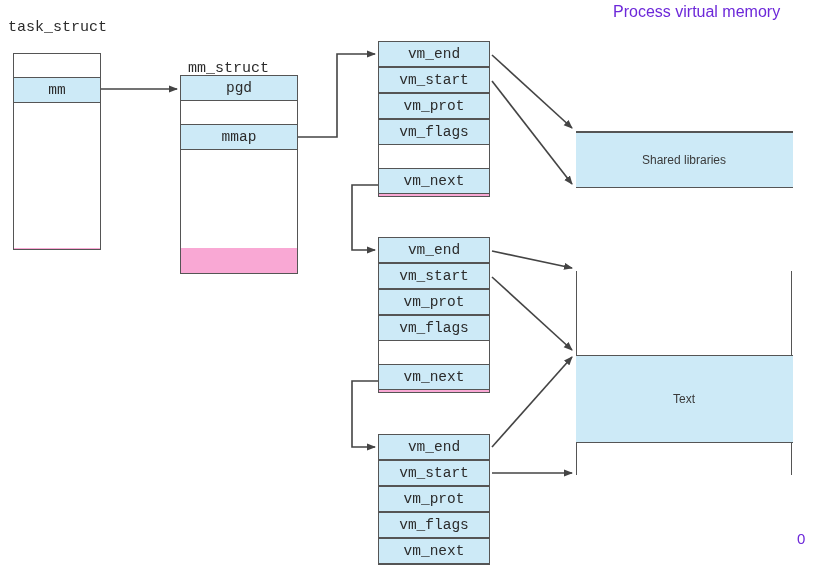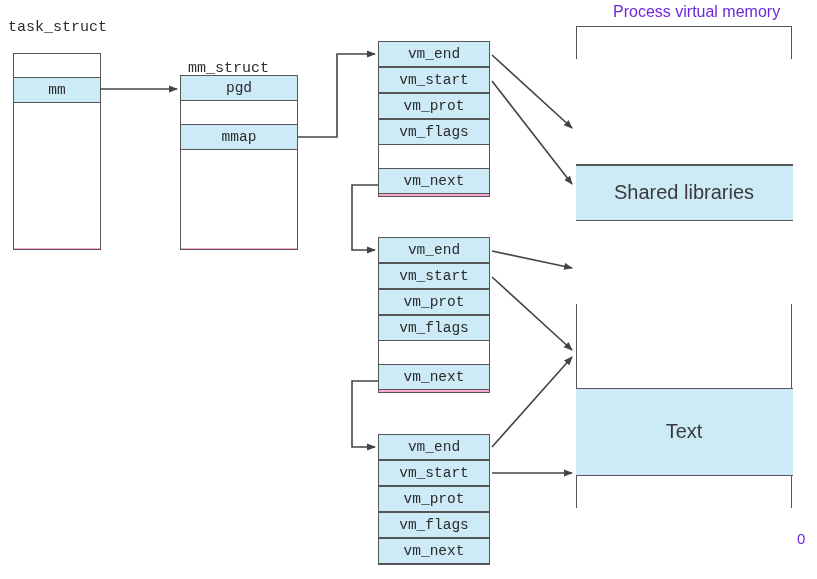--- a/index.html
+++ b/index.html
@@ -62,26 +62,25 @@
     box-sizing:border-box;
   }
   .memseg{
     position:absolute;
     left:-1.5px;right:-1.5px;
     box-sizing:border-box;
     display:flex;
     align-items:center;
     justify-content:center;
     font-family:"Liberation Sans",sans-serif;
-    font-size:20px;
+    font-size:12px;
     color:#3a3a3a;
     border-top:1.5px solid #555;
     border-bottom:1.5px solid #555;
     background:#cdeaf7;
-    margin-top:33px;
   }
   svg.edges{
     position:absolute;left:0;top:0;
     width:817px;height:579px;
     pointer-events:none;
   }
 </style>
 </head>
 <body>
 
@@ -90,21 +89,21 @@
   <div class="lbl" style="left:8px;top:19px;">task_struct</div>
   <div class="lbl" style="left:188px;top:30px;margin-top:30px;">mm_struct</div>
   <div class="lbl-sans" style="left:613px;top:3px;">Process virtual memory</div>
 
   <div class="sbox" style="left:13px;top:53px;width:88px;height:197px;">
     <div class="row plain" style="top:0px;height:23px;"></div>
     <div class="row fill" style="top:23px;height:26px;">mm</div>
     <div class="row plain" style="top:49px;height:145px;"></div>
   </div>
 
-  <div class="sbox" style="left:180px;top:75px;width:118px;height:175px;">
+  <div class="sbox" style="left:180px;top:75px;width:118px;height:199px;">
     <div class="row fill" style="top:-1.5px;height:26px;">pgd</div>
     <div class="row plain" style="top:24.5px;height:23px;"></div>
     <div class="row fill" style="top:47.5px;height:26px;text-align:right;">mmap</div>
     <div class="row plain" style="top:73.5px;height:98px;"></div>
   </div>
 
   <div class="sbox" style="left:378px;top:41px;width:112px;height:156px;">
     <div class="row fill" style="top:-1.5px;height:26px;">vm_end</div>
     <div class="row fill" style="top:24.5px;height:26px;">vm_start</div>
     <div class="row fill" style="top:50.5px;height:26px;">vm_prot</div>

